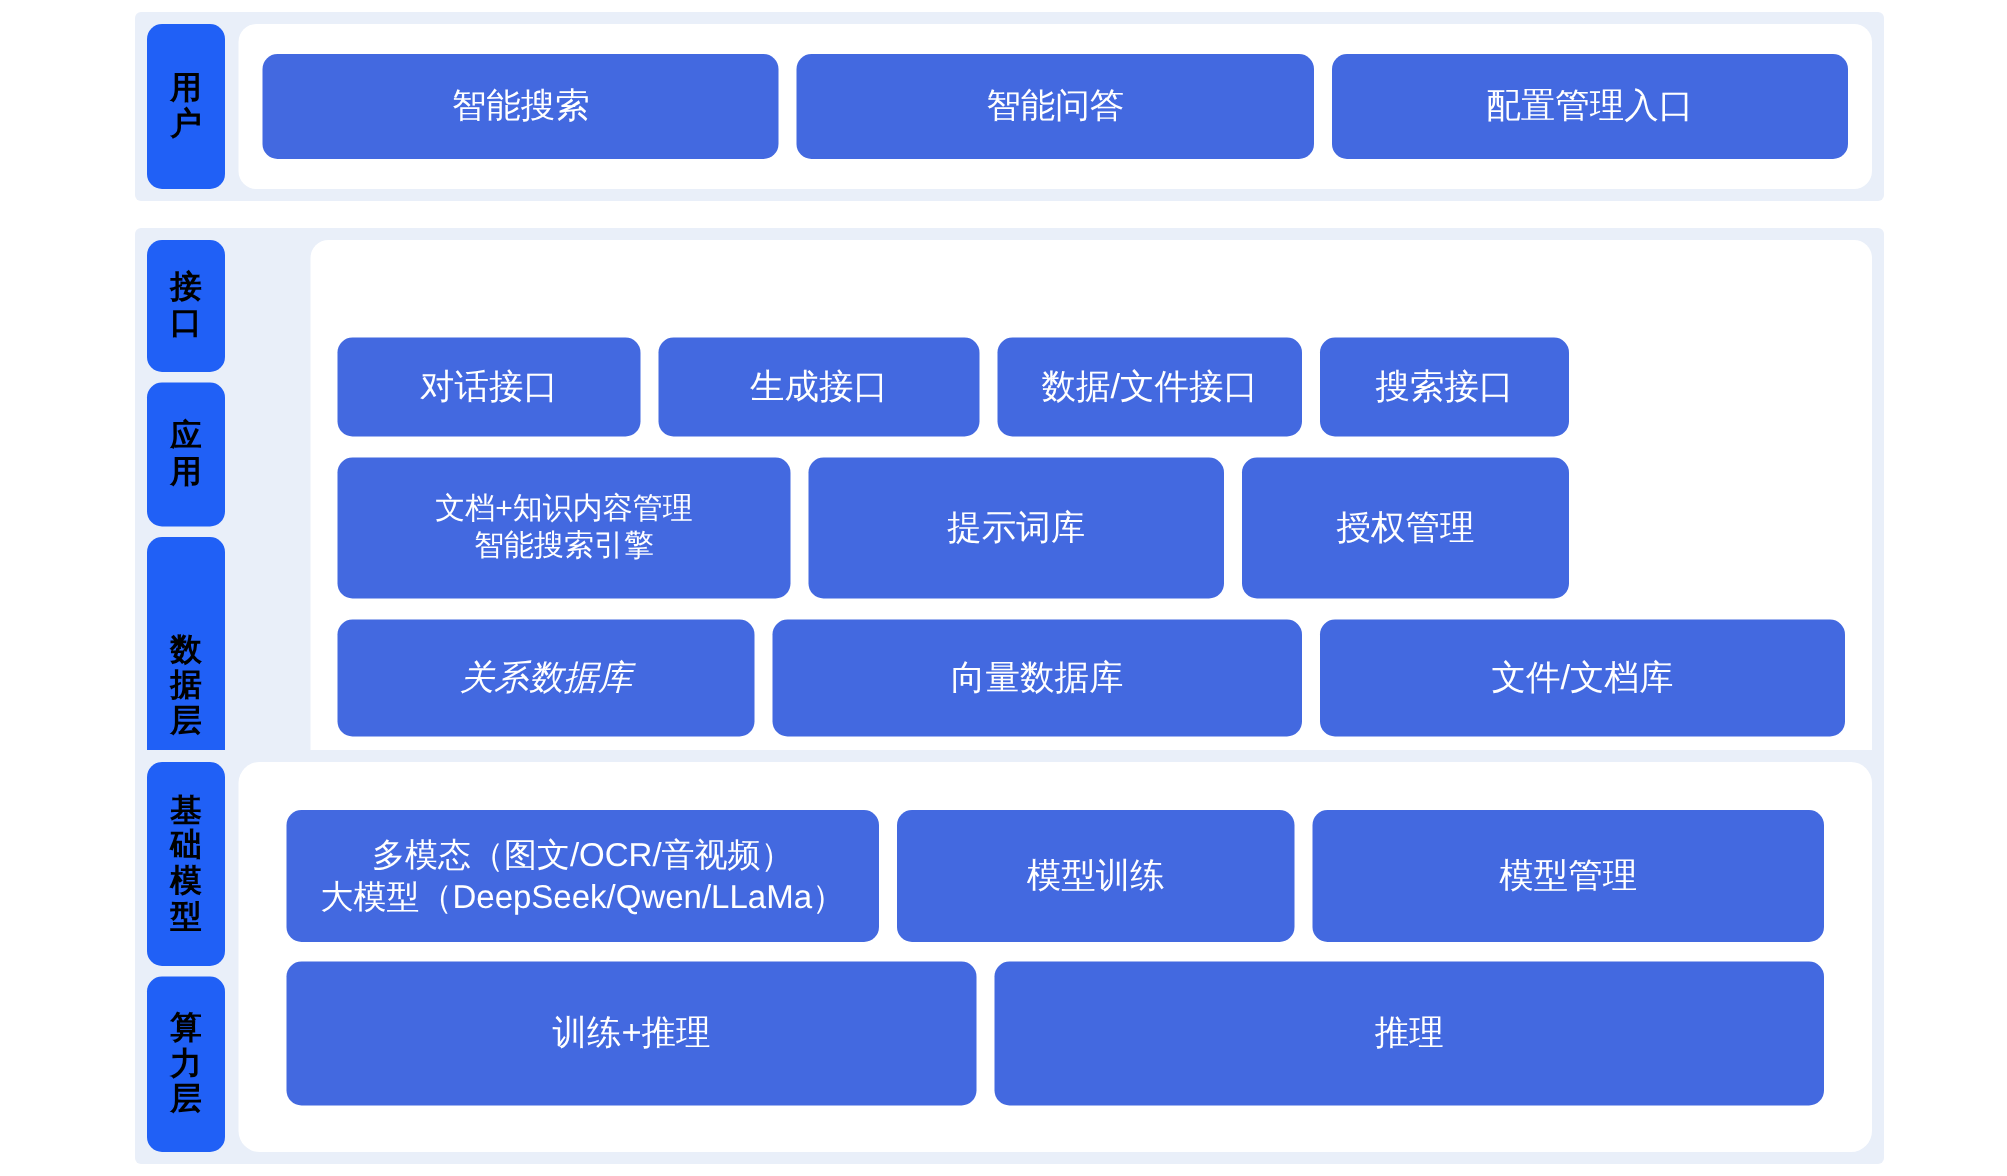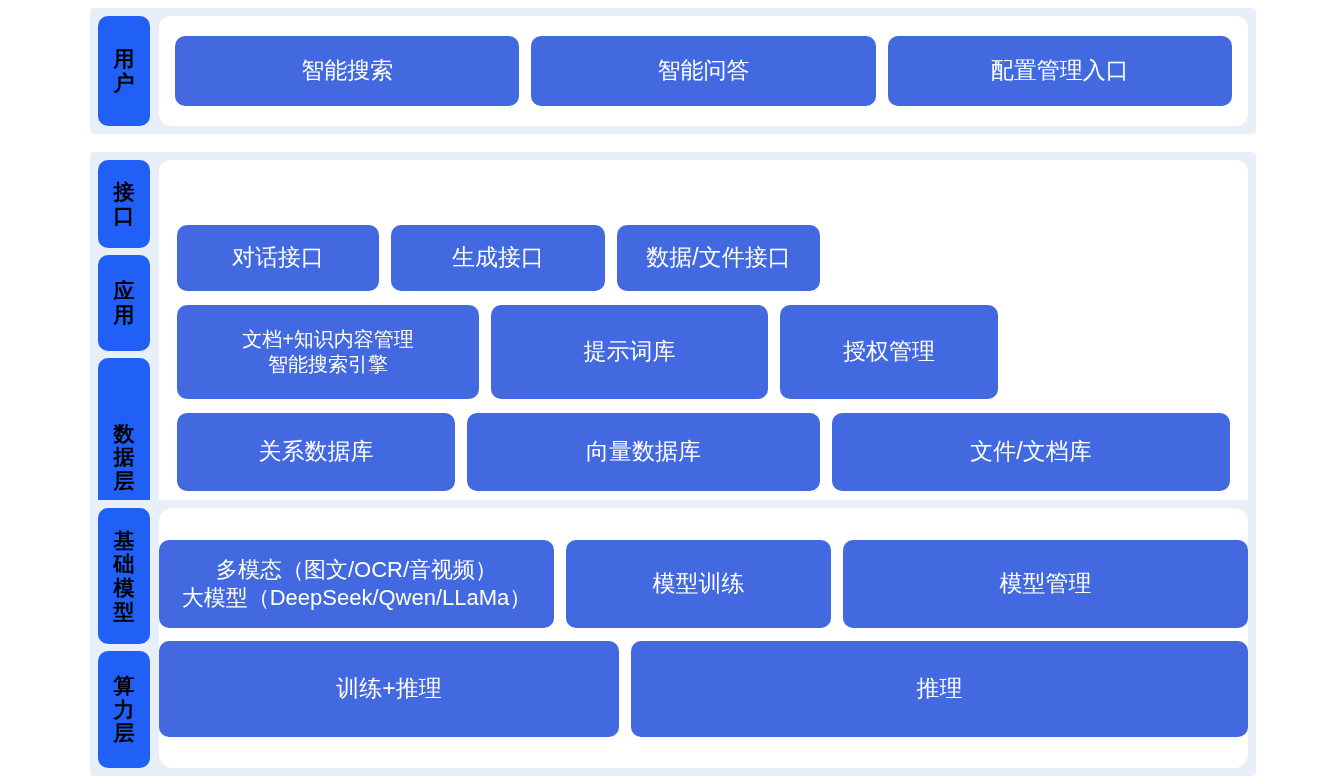--- a/index.html
+++ b/index.html
@@ -101,48 +101,48 @@
     white-space: pre-line;
   }
 
   
   #band-user { top: 8px; height: 126px; }
   #band-user .band-card { padding: 13px 16px; }
   #band-user .node { height: 70px; flex: 1 1 0; }
   #band-user .rail { flex: 1 1 auto; }
 
   
-  #band-platform { top: 152px; height: 412px; }
+  #band-platform { top: 152px; height: 412px; gap: 48px; }
   #band-platform .band-card { padding: 16px 18px; gap: 14px; }
   #band-platform .rail { flex: 1 1 0; }
   #band-platform .rail.rail-api   { flex: 0 0 88px; }
   #band-platform .rail.rail-app   { flex: 0 0 96px; }
   #band-platform .rail.rail-data  { flex: 1 1 auto; }
 
   .row-api .node { height: 66px; }
   .row-api .node:nth-child(1) { flex: 0 0 202px; }
   .row-api .node:nth-child(2) { flex: 0 0 214px; }
   .row-api .node:nth-child(3) { flex: 0 0 203px; }
   .row-api .node:nth-child(4) { flex: 0 0 166px; }
   .row-api .node:nth-child(5) { flex: 1 1 auto; }
 
   .row-app .node { height: 94px; }
   .row-app .node:nth-child(1) { flex: 0 0 302px; font-size: 20px; line-height: 1.25; }
   .row-app .node:nth-child(2) { flex: 0 0 277px; }
   .row-app .node:nth-child(3) { flex: 0 0 218px; }
   .row-app .node:nth-child(4) { flex: 1 1 auto; border-radius: 31px; }
 
   .row-data .node { height: 78px; }
-  .row-data .node:nth-child(1) { flex: 0 0 278px; }
+  .row-data .node:nth-child(1) { flex: 0 0 278px; font-style: italic; }
   .row-data .node:nth-child(2) { flex: 0 0 353px; }
   .row-data .node:nth-child(3) { flex: 1 1 auto; }
 
   
   #band-infra { top: 500px; height: 276px; }
-  #band-infra .band-card { padding: 16px 0; gap: 13px; border-radius: 14px; }
+  #band-infra .band-card { padding: 16px 32px; gap: 13px; border-radius: 14px; }
   #band-infra .rail.rail-model { flex: 0 0 136px; }
   #band-infra .rail.rail-compute { flex: 1 1 auto; }
 
   .row-model .node { height: 88px; }
   .row-model .node:nth-child(1) {
     flex: 0 0 395px;
     font-size: 22px;
     line-height: 1.26;
   }
   .row-model .node:nth-child(2) { flex: 0 0 265px; }
@@ -183,20 +183,21 @@
       <div class="rail rail-data">
         <span>数据层</span>
       </div>
     </div>
     <div class="band-card">
 
       <div class="row row-api">
         <div class="node">对话接口</div>
         <div class="node">生成接口</div>
         <div class="node">数据/文件接口</div>
+        <div class="node">搜索接口</div>
       </div>
 
       <div class="row row-app">
         <div class="node">文档+知识内容管理
 智能搜索引擎</div>
         <div class="node">提示词库</div>
         <div class="node">授权管理</div>
       </div>
 
       <div class="row row-data">

